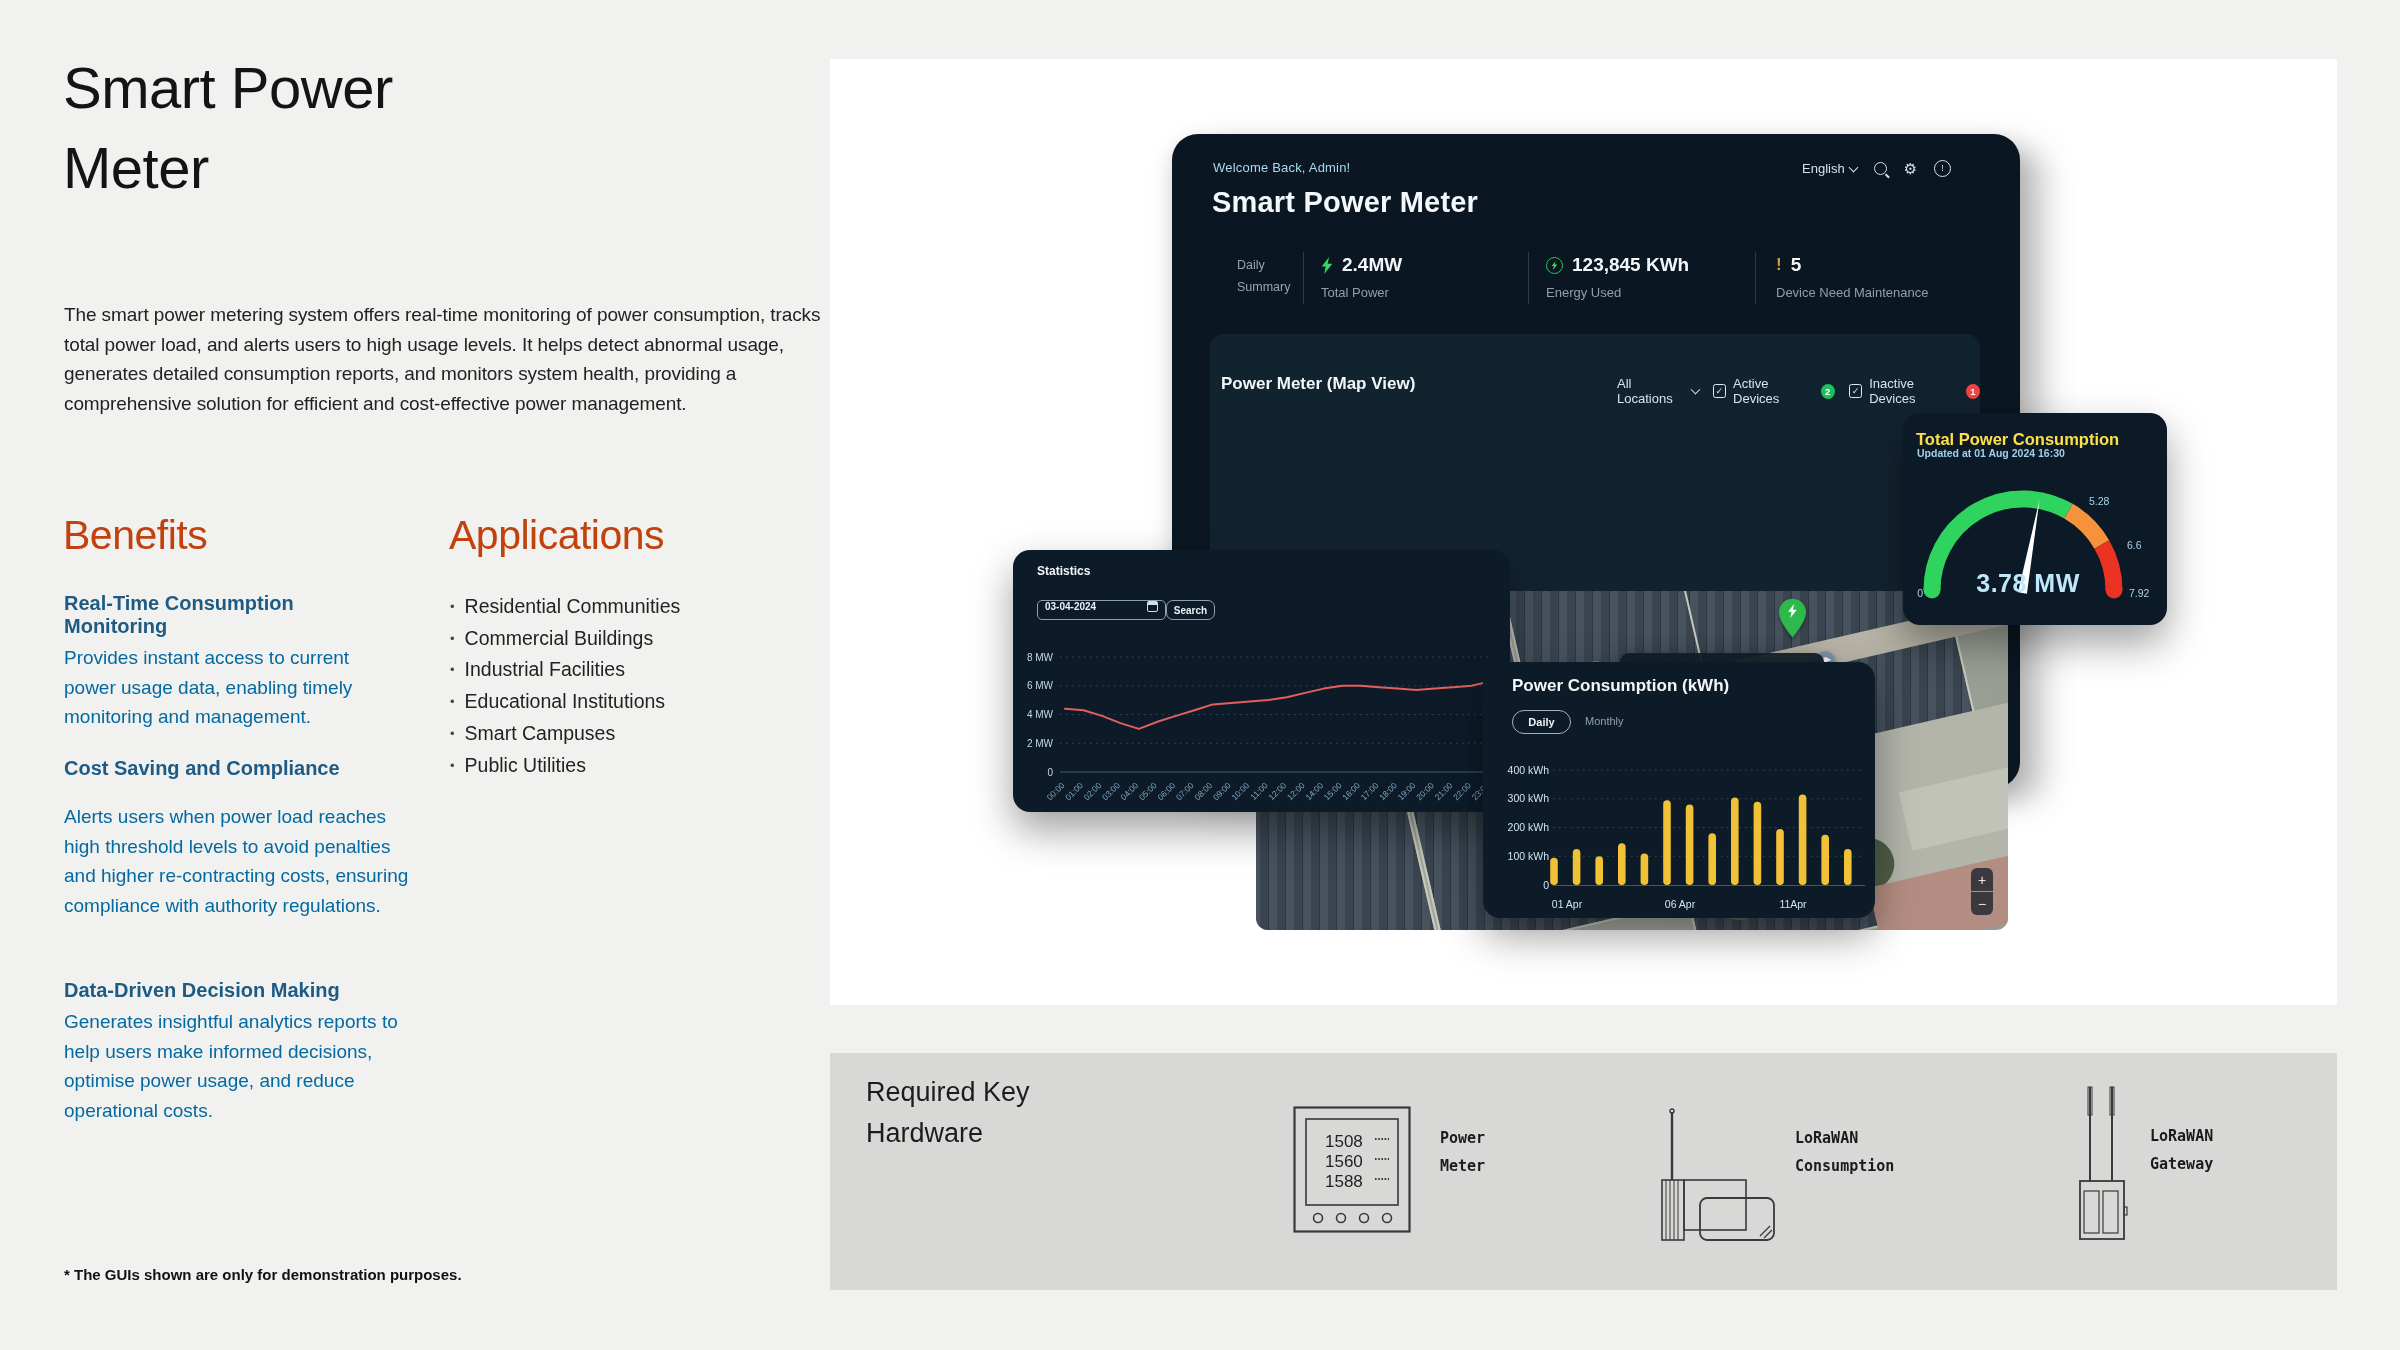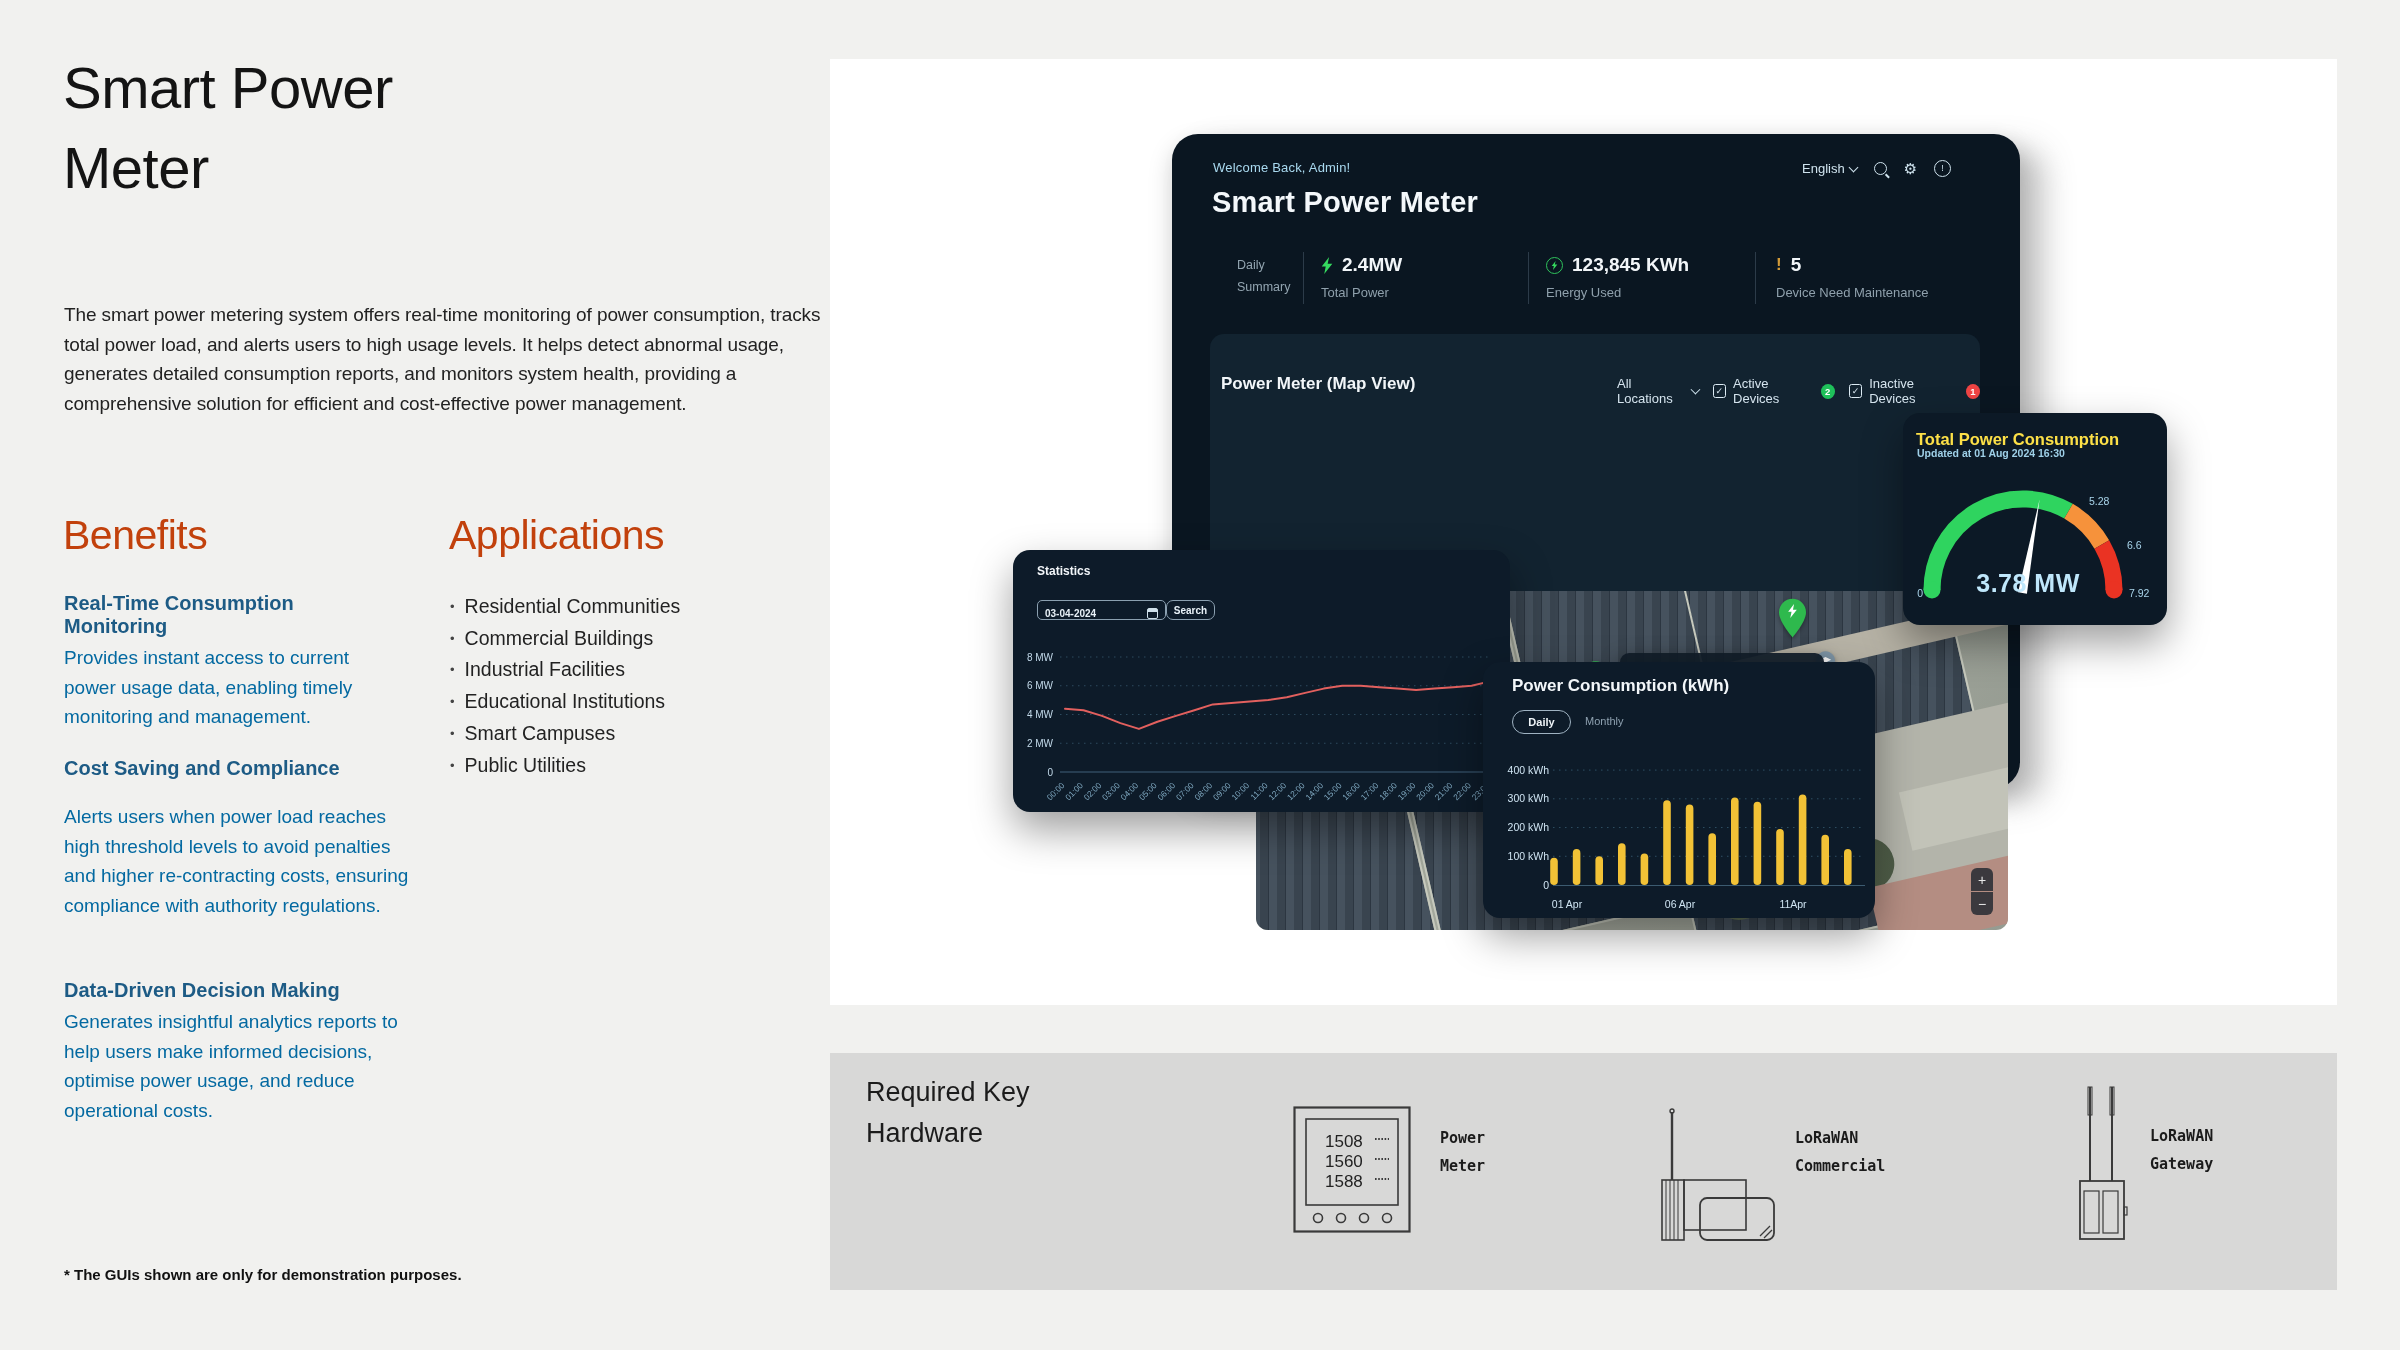--- a/index.html
+++ b/index.html
@@ -71,21 +71,21 @@
   .tv-online{color:#3fd96a !important;}
   .zoom-ctl{position:absolute;left:715px;top:277px;display:flex;flex-direction:column;gap:1px;}
   .zoom-btn{width:22px;height:23px;background:rgba(42,46,52,0.88);color:#e8e8e8;display:grid;place-items:center;font-size:14px;line-height:1;}
   .zoom-btn.zi{border-radius:6px 6px 0 0;}
   .zoom-btn.zo{border-radius:0 0 6px 6px;}
 
   
   .float-card{background:#0d1b29;border-radius:17px;box-shadow:0 18px 40px rgba(0,0,0,0.38);}
   .stats-card{left:1013px;top:550px;width:497px;height:262px;}
   .stats-title{left:24px;top:14px;font-size:12px;font-weight:700;color:#f2f6f9;}
-  .date-input{left:24px;top:50px;width:113px;height:18px;border:1px solid #8ba0b0;border-radius:5px;display:flex;align-items:flex-end;justify-content:space-between;padding:0 7px;color:#e8f1f7;font-size:10px;font-weight:600;}
+  .date-input{left:24px;top:50px;width:113px;height:18px;border:1px solid #8ba0b0;border-radius:5px;display:flex;align-items:flex-start;justify-content:space-between;padding:0 7px;color:#e8f1f7;font-size:10px;font-weight:600;}
   .cal-glyph{display:inline-block;width:9px;height:9px;border:1px solid #cfe0ea;border-radius:2px;background:linear-gradient(#cfe0ea 0 2.5px,transparent 2.5px);}
   .search-btn{left:153px;top:50px;width:47px;height:18px;border:1px solid #8ba0b0;border-radius:7px;display:grid;place-items:center;color:#e8f1f7;font-size:10px;font-weight:600;}
 
   .pc-card{left:1483px;top:662px;width:392px;height:256px;}
   .pc-title{left:29px;top:14px;font-size:17px;font-weight:700;color:#f2f6f9;}
   .pill{left:29px;top:48px;width:57px;height:22px;border:1px solid #9fb3c2;border-radius:12px;display:grid;place-items:center;color:#eef4f8;font-size:11px;font-weight:600;}
   .pc-monthly{left:102px;top:53px;font-size:11px;color:#8ea1b0;}
 
   .gauge-card{left:1903px;top:413px;width:264px;height:212px;background:#0c1926;}
   .gauge-title{left:13px;top:17px;font-size:16.5px;font-weight:700;color:#fde047;}
@@ -392,21 +392,21 @@
     <line x1="12" y1="72" x2="12" y2="132" stroke-width="1"></line>
     <line x1="16" y1="72" x2="16" y2="132" stroke-width="1"></line>
     <line x1="20" y1="72" x2="20" y2="132" stroke-width="1"></line>
     <rect x="26" y="72" width="62" height="50" stroke-width="1.6"></rect>
     <rect x="42" y="90" width="74" height="42" rx="7" stroke-width="1.8" fill="#d8d8d7"></rect>
     <line x1="102" y1="128" x2="112" y2="118" stroke-width="1.2"></line>
     <line x1="106" y1="130" x2="114" y2="122" stroke-width="1.2"></line>
   </svg>
   <div class="abs hw-label" style="left:1795px;top:1124px;">
     <div>LoRaWAN</div>
-    <div>Commercial</div>
+    <div>Consumption</div>
   </div>
 
   <svg class="abs hw-draw" style="left:2078px;top:1083px;" width="55" height="160" viewBox="0 0 55 160">
     <line x1="12" y1="4" x2="12" y2="98" stroke-width="2"></line>
     <rect x="10" y="4" width="4" height="28" stroke-width="1"></rect>
     <line x1="34" y1="4" x2="34" y2="98" stroke-width="2"></line>
     <rect x="32" y="4" width="4" height="28" stroke-width="1"></rect>
     <rect x="2" y="98" width="44" height="58" stroke-width="1.8"></rect>
     <rect x="6" y="108" width="15" height="42" stroke-width="1.2"></rect>
     <rect x="25" y="108" width="15" height="42" stroke-width="1.2"></rect>

